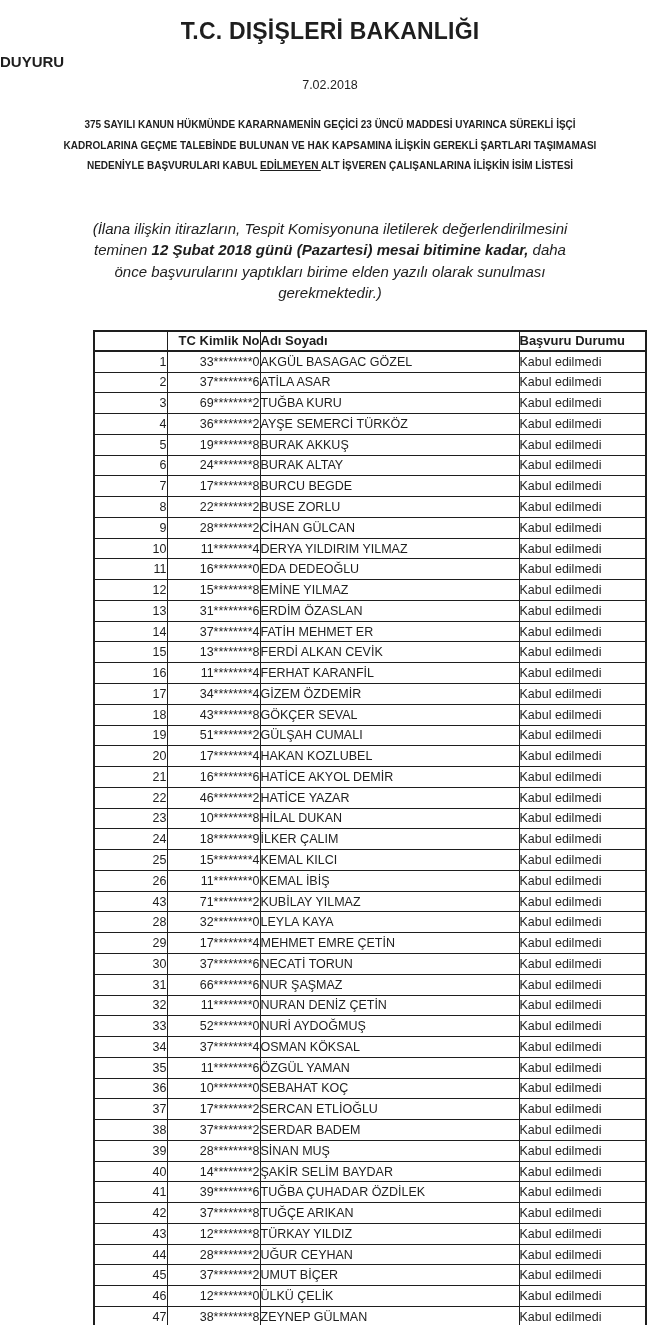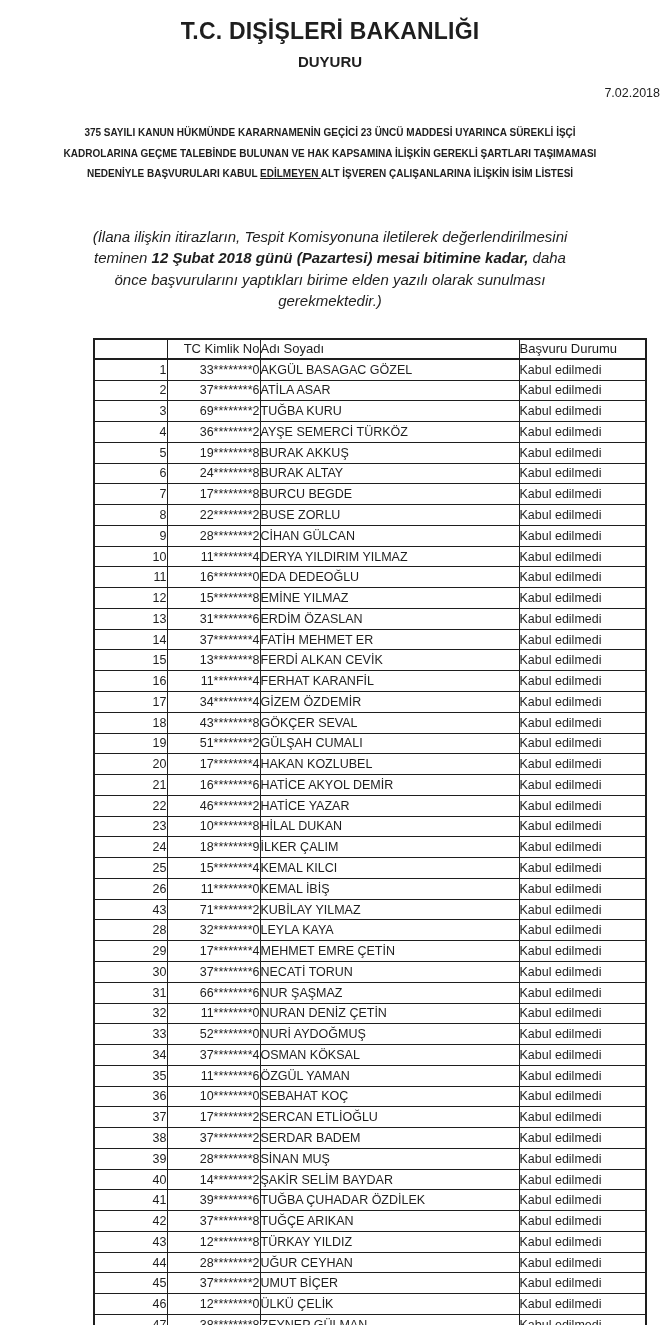--- a/index.html
+++ b/index.html
@@ -12,25 +12,25 @@
     -webkit-font-smoothing: antialiased;
   }
   .page { width: 660px; height: 1325px; overflow: hidden; background: #fff; }
 
   .title {
     text-align: center; font-weight: bold;
     font-size: 23px; letter-spacing: 0.2px;
     padding-top: 18px;
   }
   .doctype {
-    text-align: center; font-weight: bold;
+    font-weight: bold;
     font-size: 15px; margin-top: 8px;
   }
   .date {
-    text-align: right; font-size: 12.5px; margin-top: 16px;
+    text-align: center; font-size: 12.5px; margin-top: 8px;
   }
   .subject {
     width: 538px; margin: 23px auto 0 auto;
     text-align: center; font-weight: bold;
     font-size: 10px; line-height: 20.5px;
   }
   .subject .u { text-decoration: underline; }
   .notice {
     width: 508px; margin: 41px auto 0 auto;
     text-align: center; font-style: italic;
@@ -50,21 +50,21 @@
 
   table.applicants th, table.applicants td {
     border: 1px solid #1e1e1e;
     padding: 0; margin: 0;
     font-size: 12.5px;
     white-space: nowrap; overflow: hidden;
     height: 20.77px;
     vertical-align: middle;
   }
   table.applicants thead th {
-    font-weight: normal; font-size: 13px;
+    font-weight: bold; font-size: 13px;
     border-bottom: 2px solid #1e1e1e;
   }
   .a-right { text-align: right; }
   .a-left  { text-align: left; }
   .pad-idx    { padding-right: 8px; }
   .pad-tc     { padding-right: 3px; }
   .pad-name   { padding-left: 5px; }
   .pad-status { padding-left: 6px; }
 </style>
 </head>

